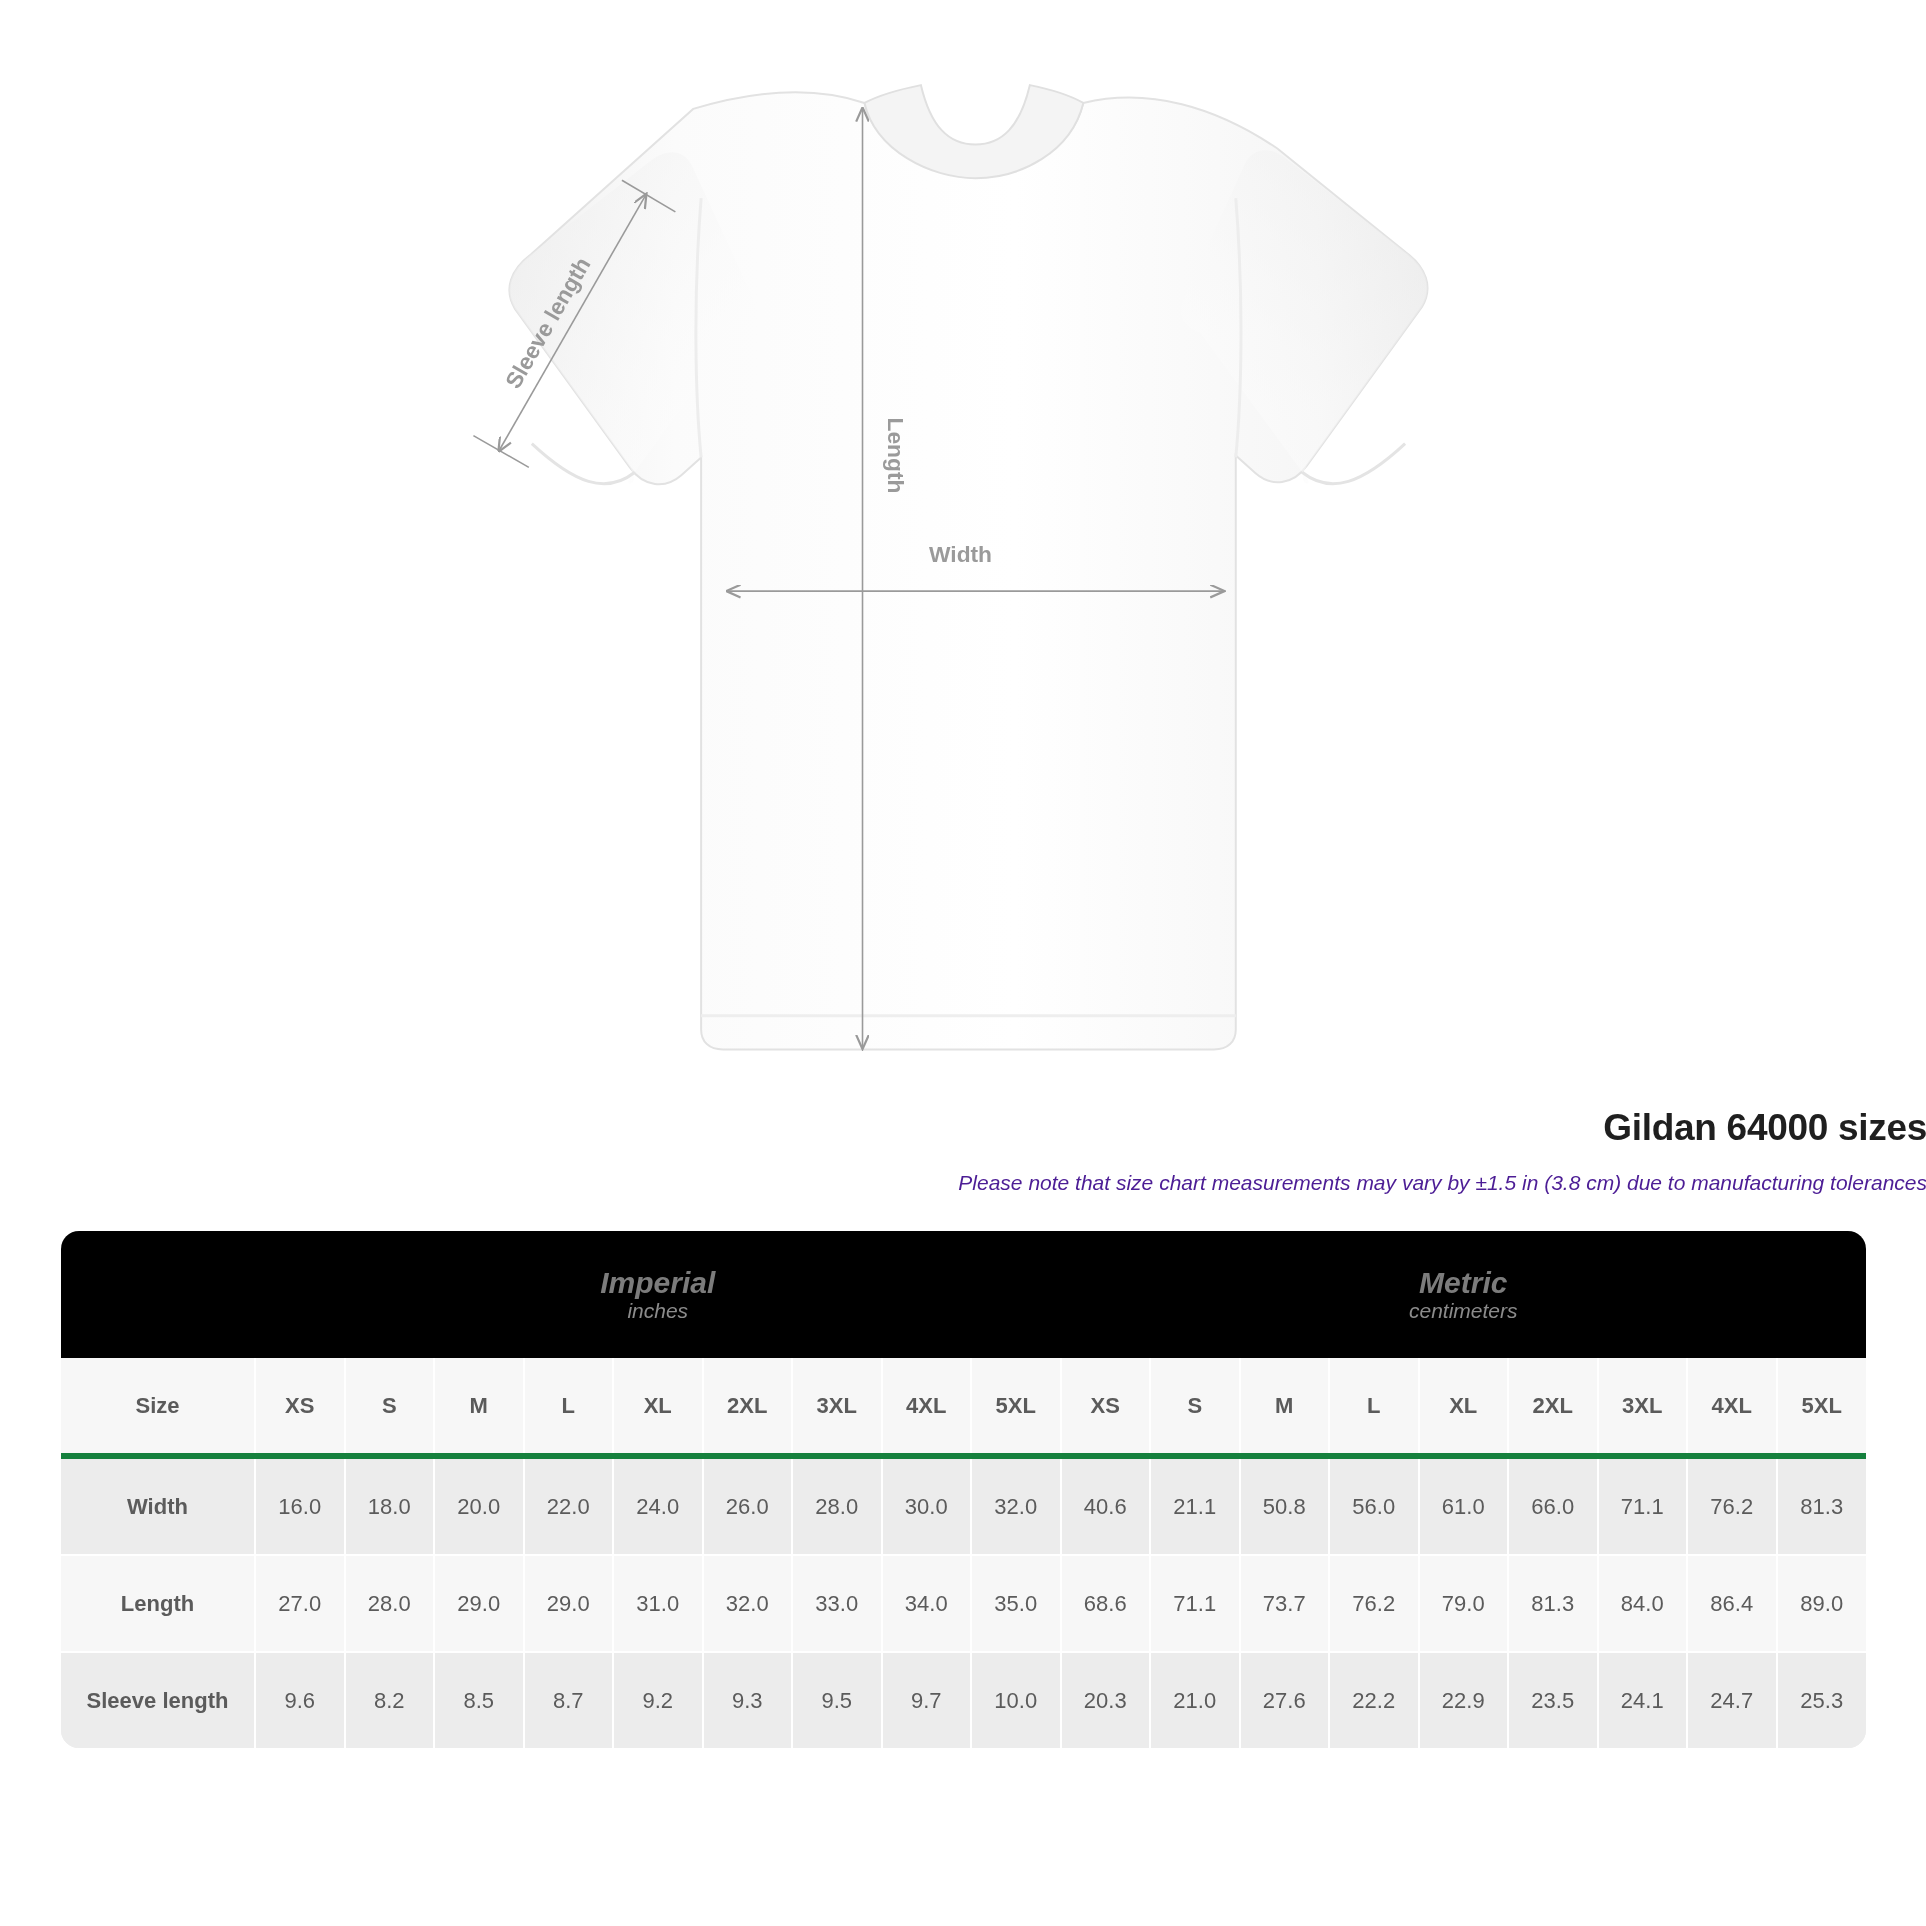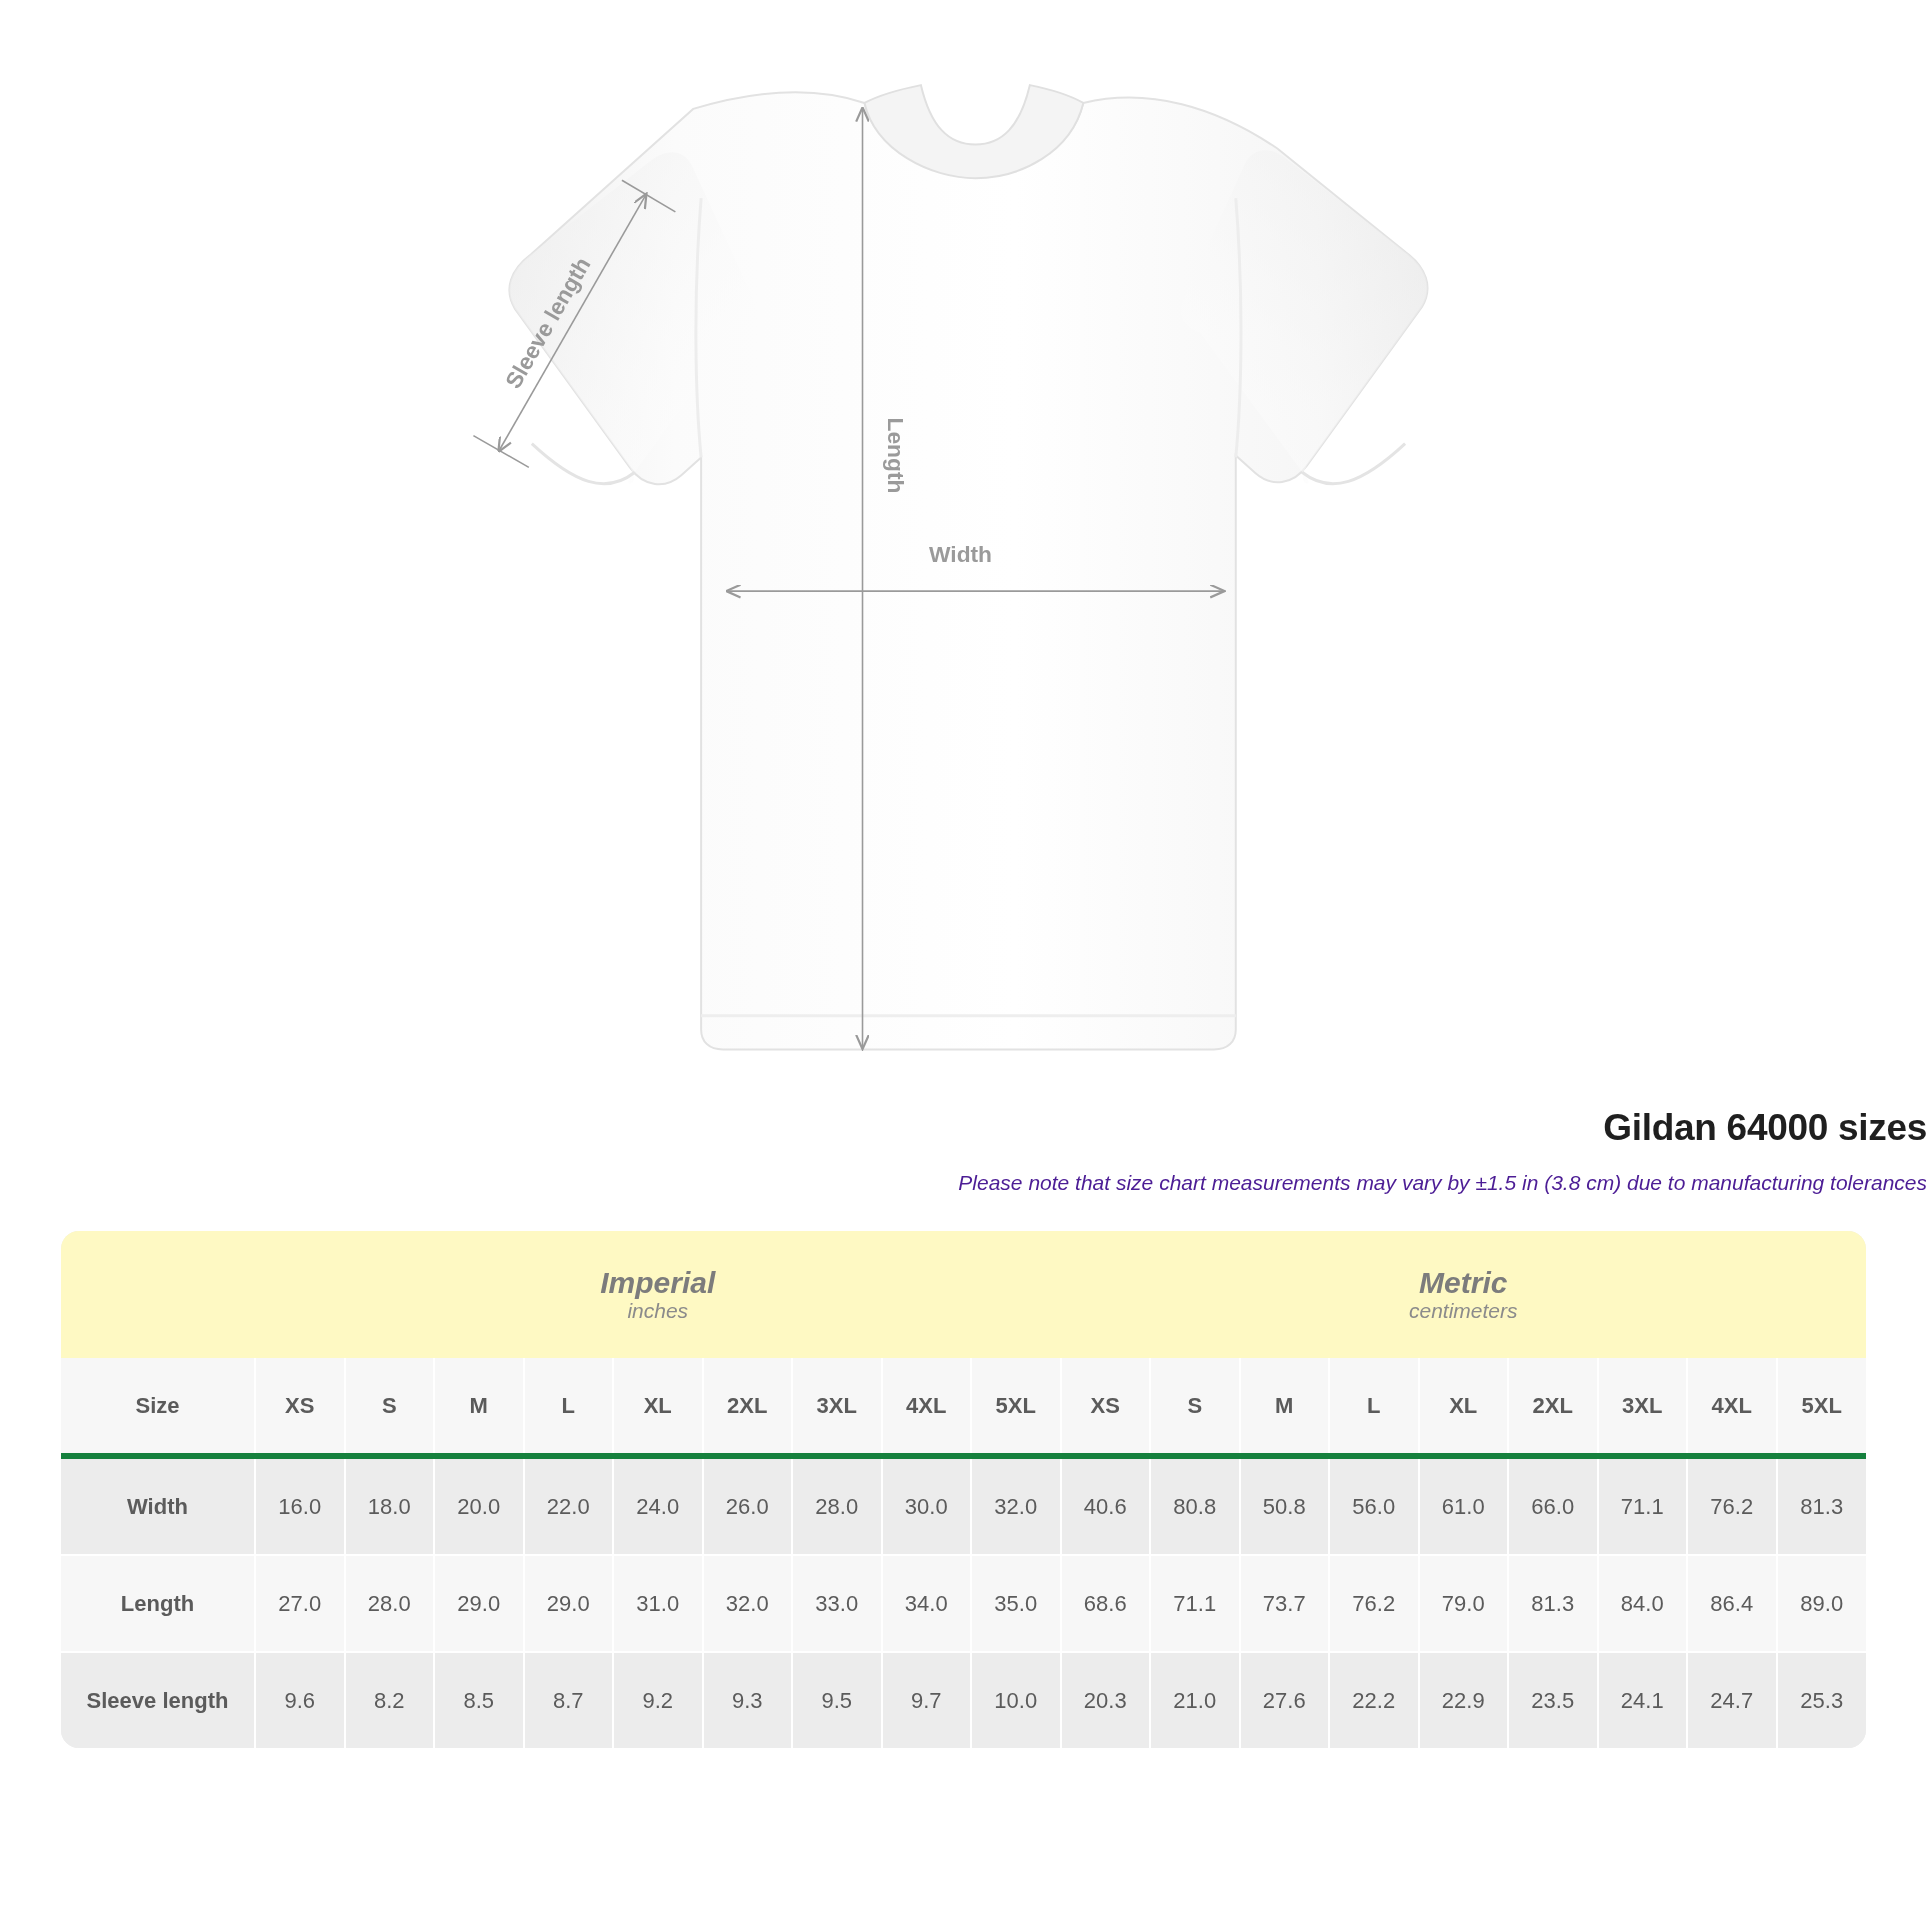--- a/index.html
+++ b/index.html
@@ -65,21 +65,21 @@
   table.size-table td, table.size-table th {
     text-align: center;
     vertical-align: middle;
     font-size: 22px;
     color: #5b5b5b;
     padding: 0;
   }
   
   .unit-row td {
     height: 127px;
-    background: #fef9c3;
+    background: #000000;
     border: none;
   }
   .unit-name {
     font-size: 30px;
     font-weight: bold;
     font-style: italic;
     color: #7c7c7c;
     line-height: 1.1;
   }
   .unit-sub {
@@ -268,21 +268,21 @@
           <td>16.0</td>
           <td>18.0</td>
           <td>20.0</td>
           <td>22.0</td>
           <td>24.0</td>
           <td>26.0</td>
           <td>28.0</td>
           <td>30.0</td>
           <td>32.0</td>
           <td>40.6</td>
-          <td>80.8</td>
+          <td>21.1</td>
           <td>50.8</td>
           <td>56.0</td>
           <td>61.0</td>
           <td>66.0</td>
           <td>71.1</td>
           <td>76.2</td>
           <td>81.3</td>
         </tr>
 
         <tr class="data-row even">

